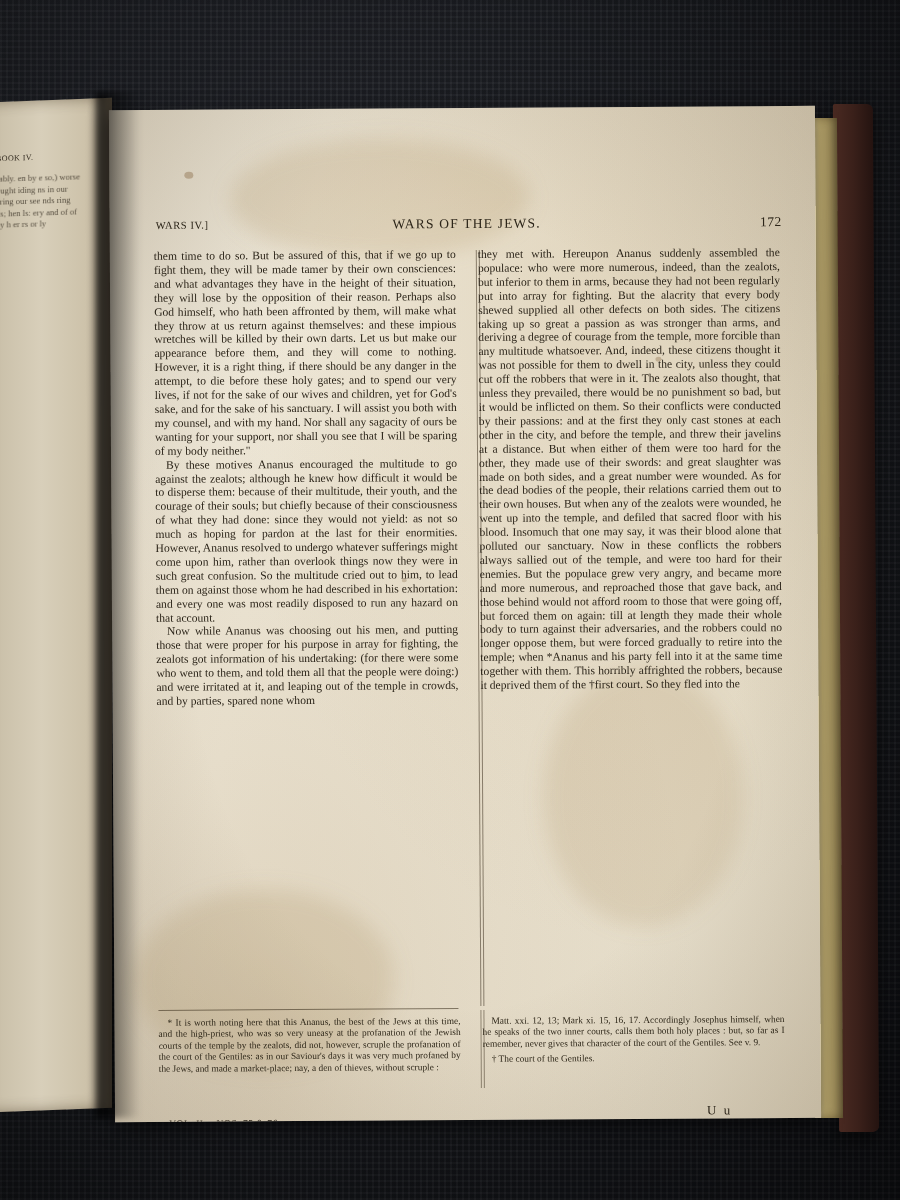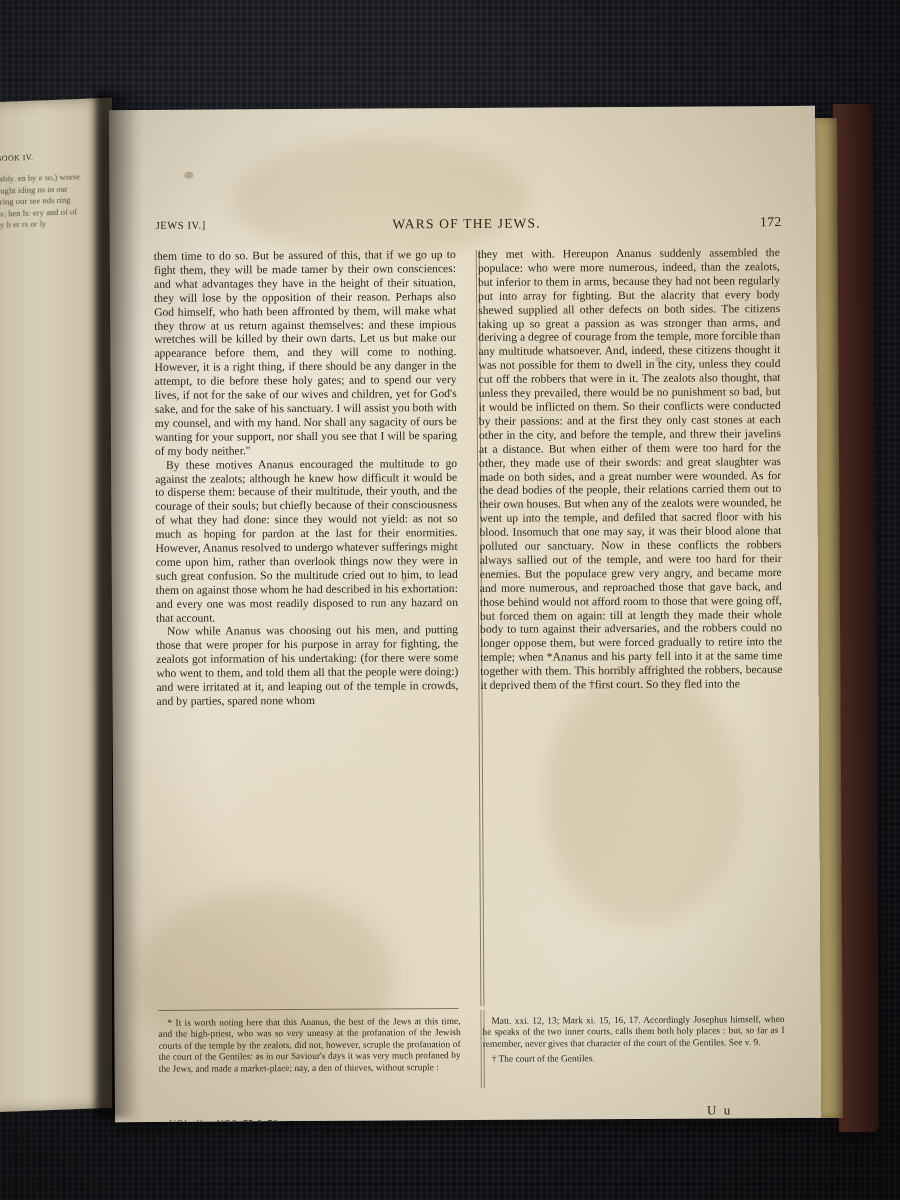--- a/index.html
+++ b/index.html
@@ -294,21 +294,21 @@
   <div class="page">
 
     <div class="stain" style="left:120px; top:30px; width:300px; height:120px; background:rgba(160,125,70,0.18);"></div>
     <div class="stain" style="left:430px; top:560px; width:200px; height:260px; background:rgba(150,115,60,0.14);"></div>
     <div class="stain" style="left:20px; top:780px; width:260px; height:180px; background:rgba(150,118,62,0.16);"></div>
     <div class="foxing" style="left:75px; top:62px; width:9px; height:7px; background:rgba(120,85,45,0.35);"></div>
     <div class="foxing" style="left:545px; top:250px; width:6px; height:5px; background:rgba(120,85,45,0.30);"></div>
     <div class="foxing" style="left:290px; top:470px; width:5px; height:4px; background:rgba(120,85,45,0.28);"></div>
 
     <div class="running-head">
-      <div class="rh-left">JEWS IV.]</div>
+      <div class="rh-left">WARS IV.]</div>
       <div class="rh-center">WARS OF THE JEWS.</div>
       <div class="rh-right">172</div>
     </div>
 
     <div class="rule-vert"></div>
     <div class="rule-vert b"></div>
 
     <div class="columns">
       <div class="col">
         <p class="no-indent">them time to do so. But be assured of this, that if we go up to fight them, they will be made tamer by their own consciences: and what advantages they have in the height of their situation, they will lose by the opposition of their reason. Perhaps also God himself, who hath been affronted by them, will make what they throw at us return against themselves: and these impious wretches will be killed by their own darts. Let us but make our appearance before them, and they will come to nothing. However, it is a right thing, if there should be any danger in the attempt, to die before these holy gates; and to spend our very lives, if not for the sake of our wives and children, yet for God's sake, and for the sake of his sanctuary. I will assist you both with my counsel, and with my hand. Nor shall any sagacity of ours be wanting for your support, nor shall you see that I will be sparing of my body neither."</p>

